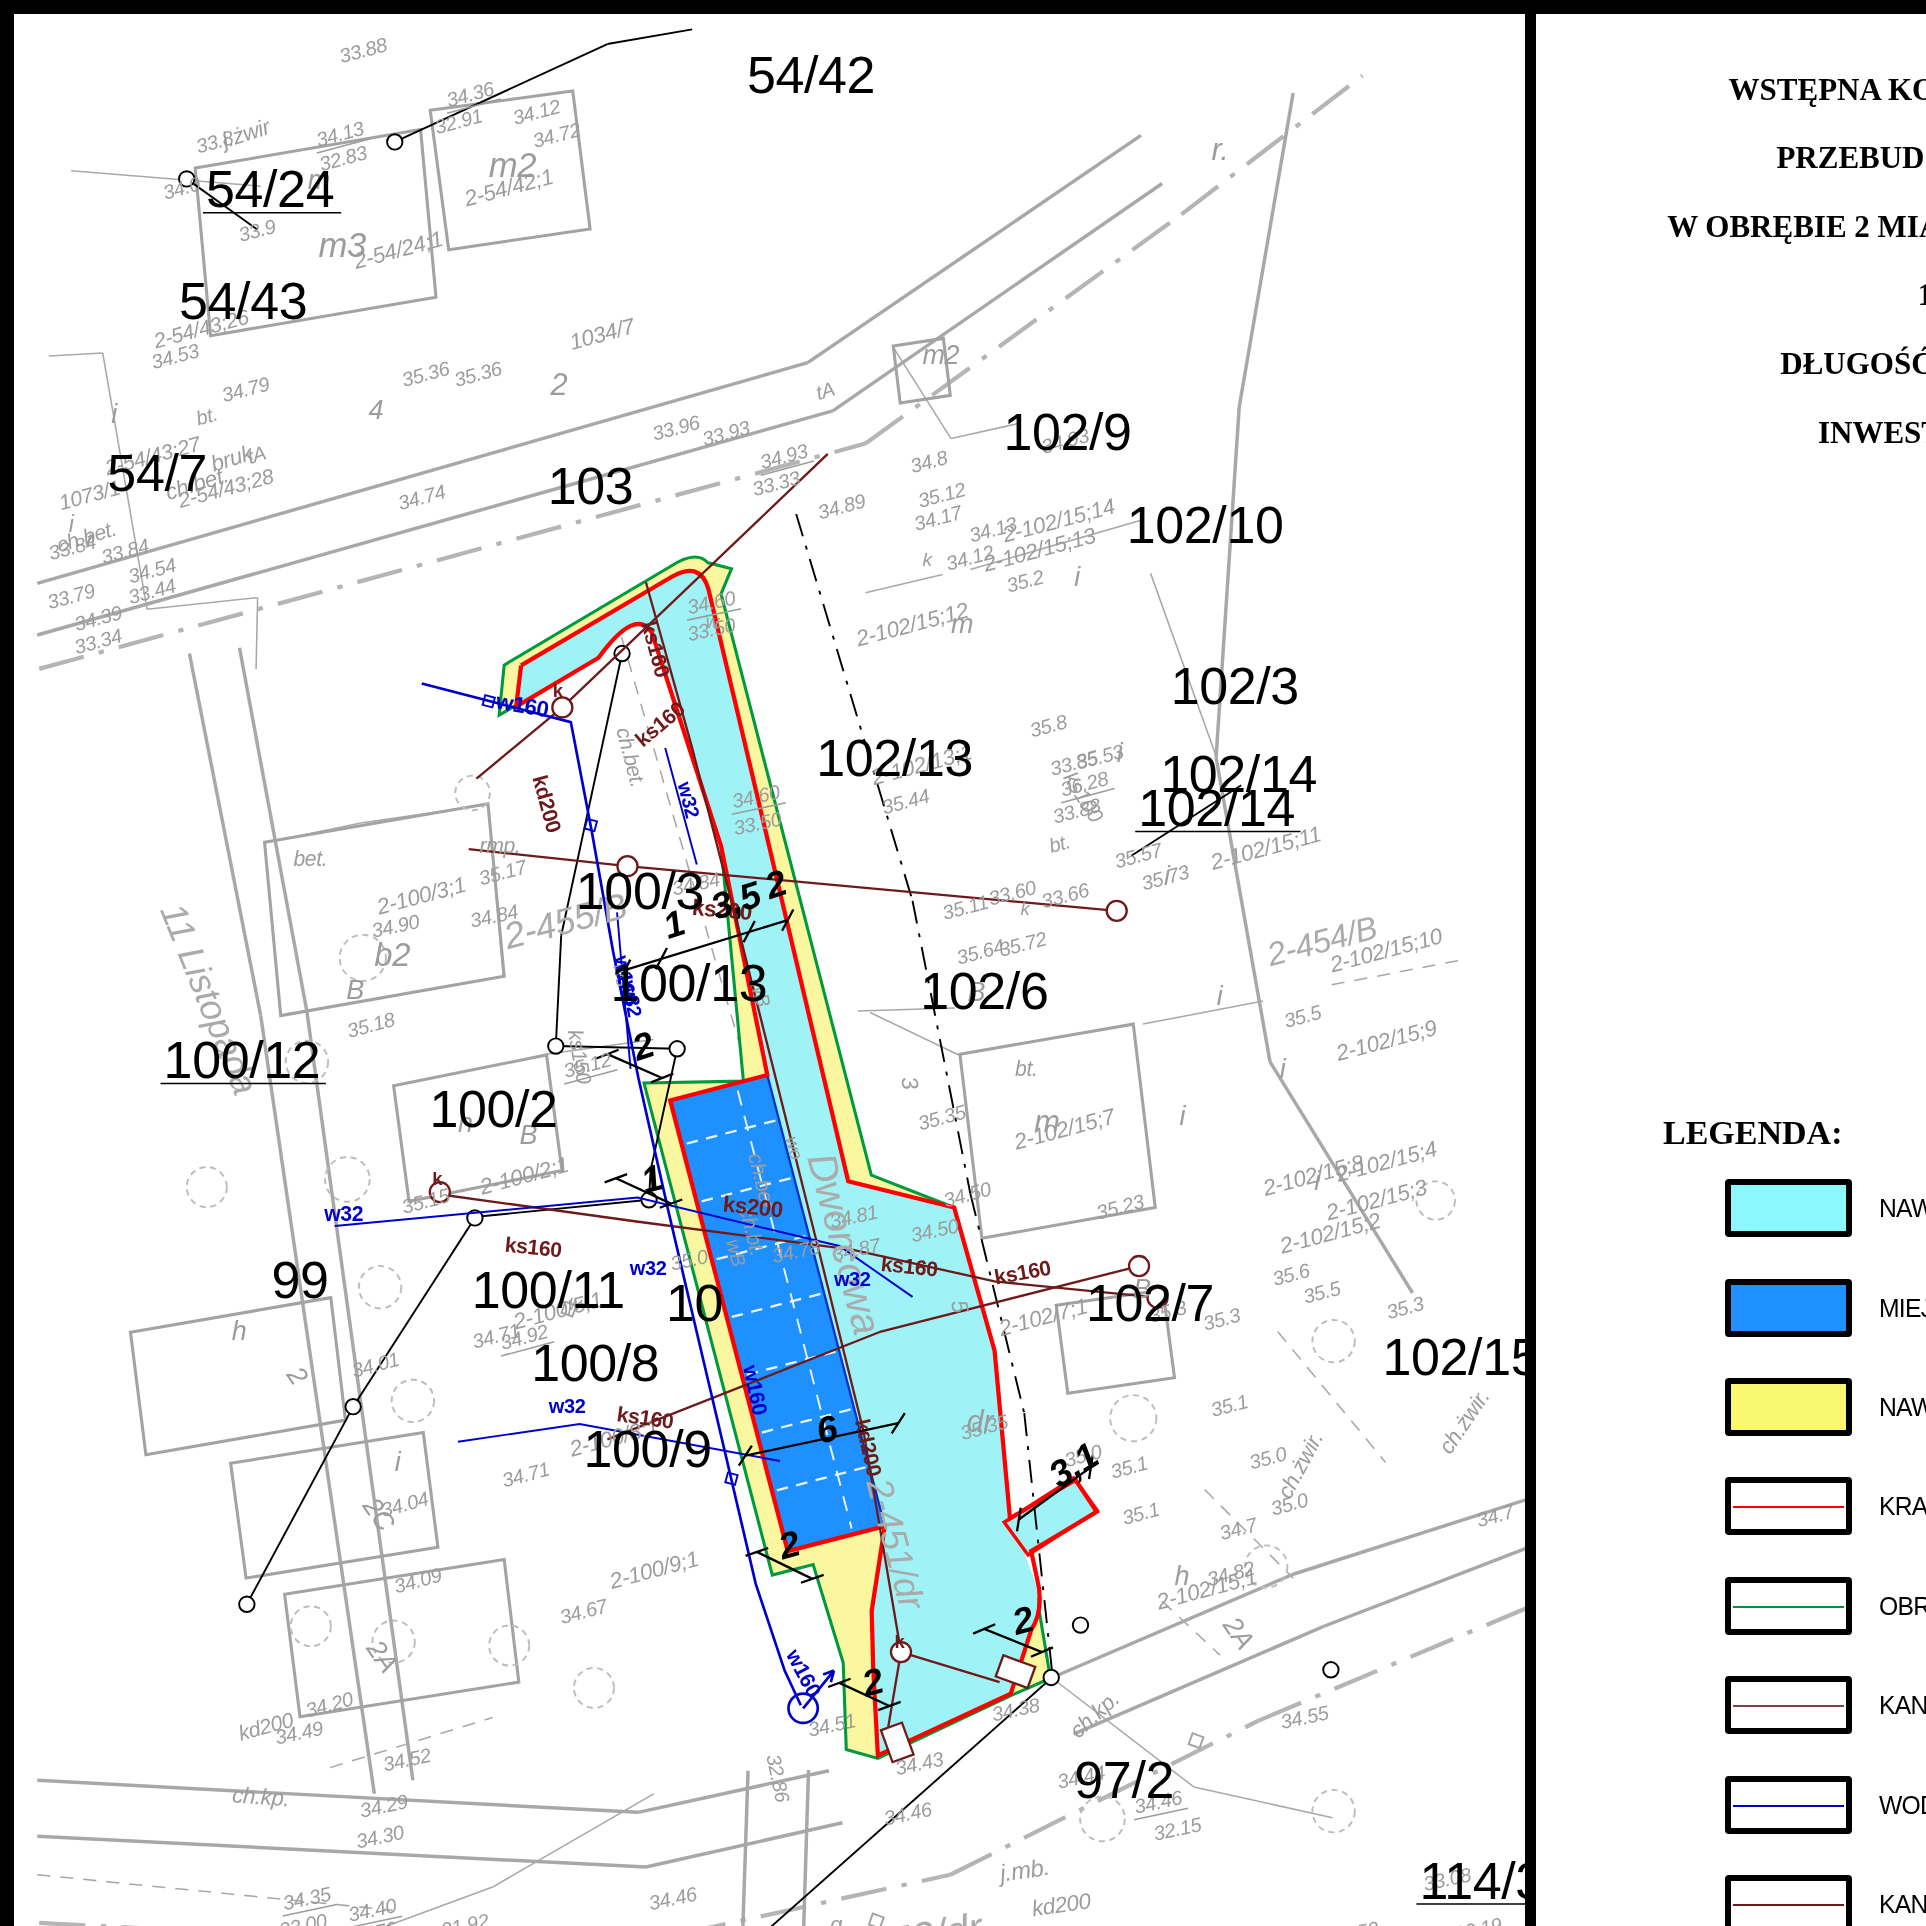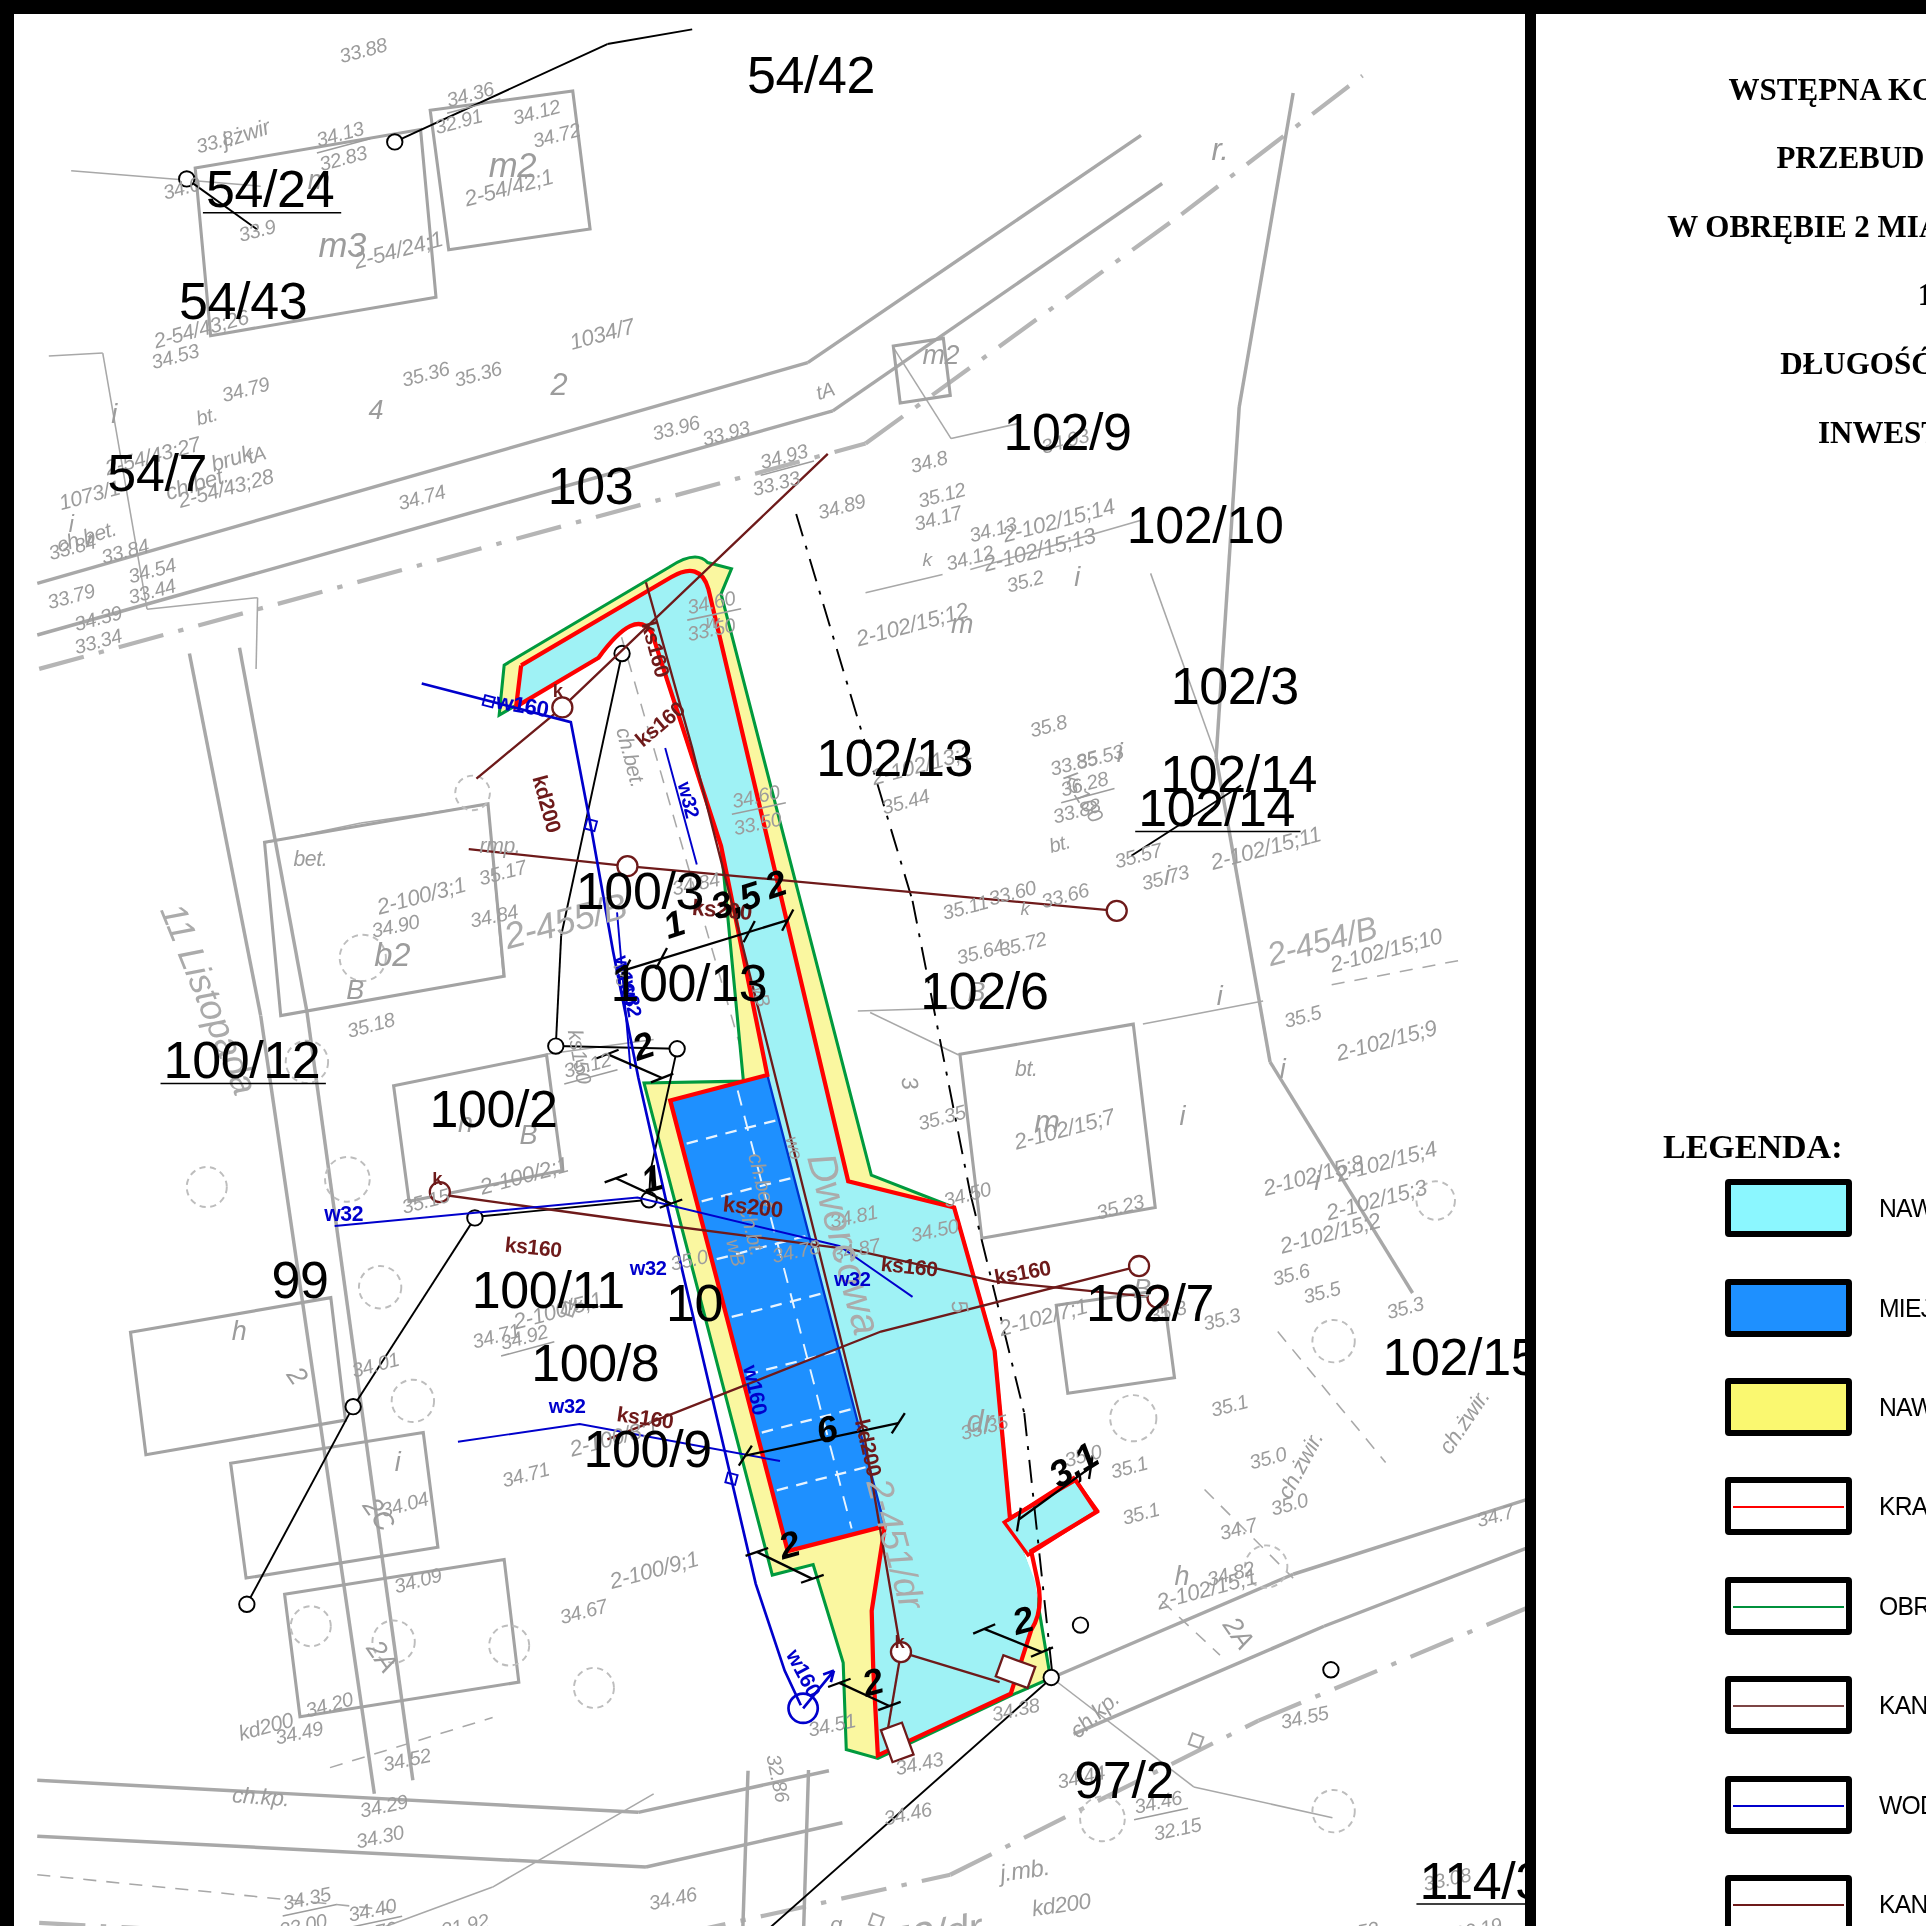--- a/index.html
+++ b/index.html
@@ -5,21 +5,21 @@
   html,body{margin:0;padding:0;background:#777;}
   .sheet{position:relative;width:2563px;height:2261px;background:#fff;box-sizing:border-box;
          border:14.6px solid #000;font-family:"Liberation Sans",sans-serif;overflow:hidden;}
   .divider{position:absolute;top:0;bottom:0;left:1511px;width:10.8px;background:#000;}
   #mapSvg{position:absolute;left:0;top:0;}
   .panel{position:absolute;left:1522px;top:0;right:0;bottom:0;background:#fff;}
   .titleLine{position:absolute;left:15.4px;right:15.4px;text-align:center;
              font-family:"Liberation Serif",serif;font-weight:bold;color:#000;
              font-size:31px;white-space:nowrap;}
   .legendTitle{position:absolute;font-family:"Liberation Serif",serif;font-weight:bold;
-               font-size:34px;color:#000;margin-top:14px;}
+               font-size:34px;color:#000;}
   .legRow{position:absolute;height:62px;}
   .legSwatch{position:absolute;left:0;top:0;width:127px;height:58px;background:#fff;
              border:6.5px solid #000;border-radius:3.9px;box-sizing:border-box;}
   .legSwatch .lline{position:absolute;left:2.3px;right:2.3px;top:50%;height:0;border-top-style:solid;}
   .legLabel{position:absolute;left:154px;top:50%;transform:translateY(-54%) scaleX(.95);
             transform-origin:left center;font-size:26px;letter-spacing:-0.8px;color:#000;white-space:nowrap;}
   svg text{font-family:"Liberation Sans",sans-serif;}
 </style>
 </head>
 <body>

